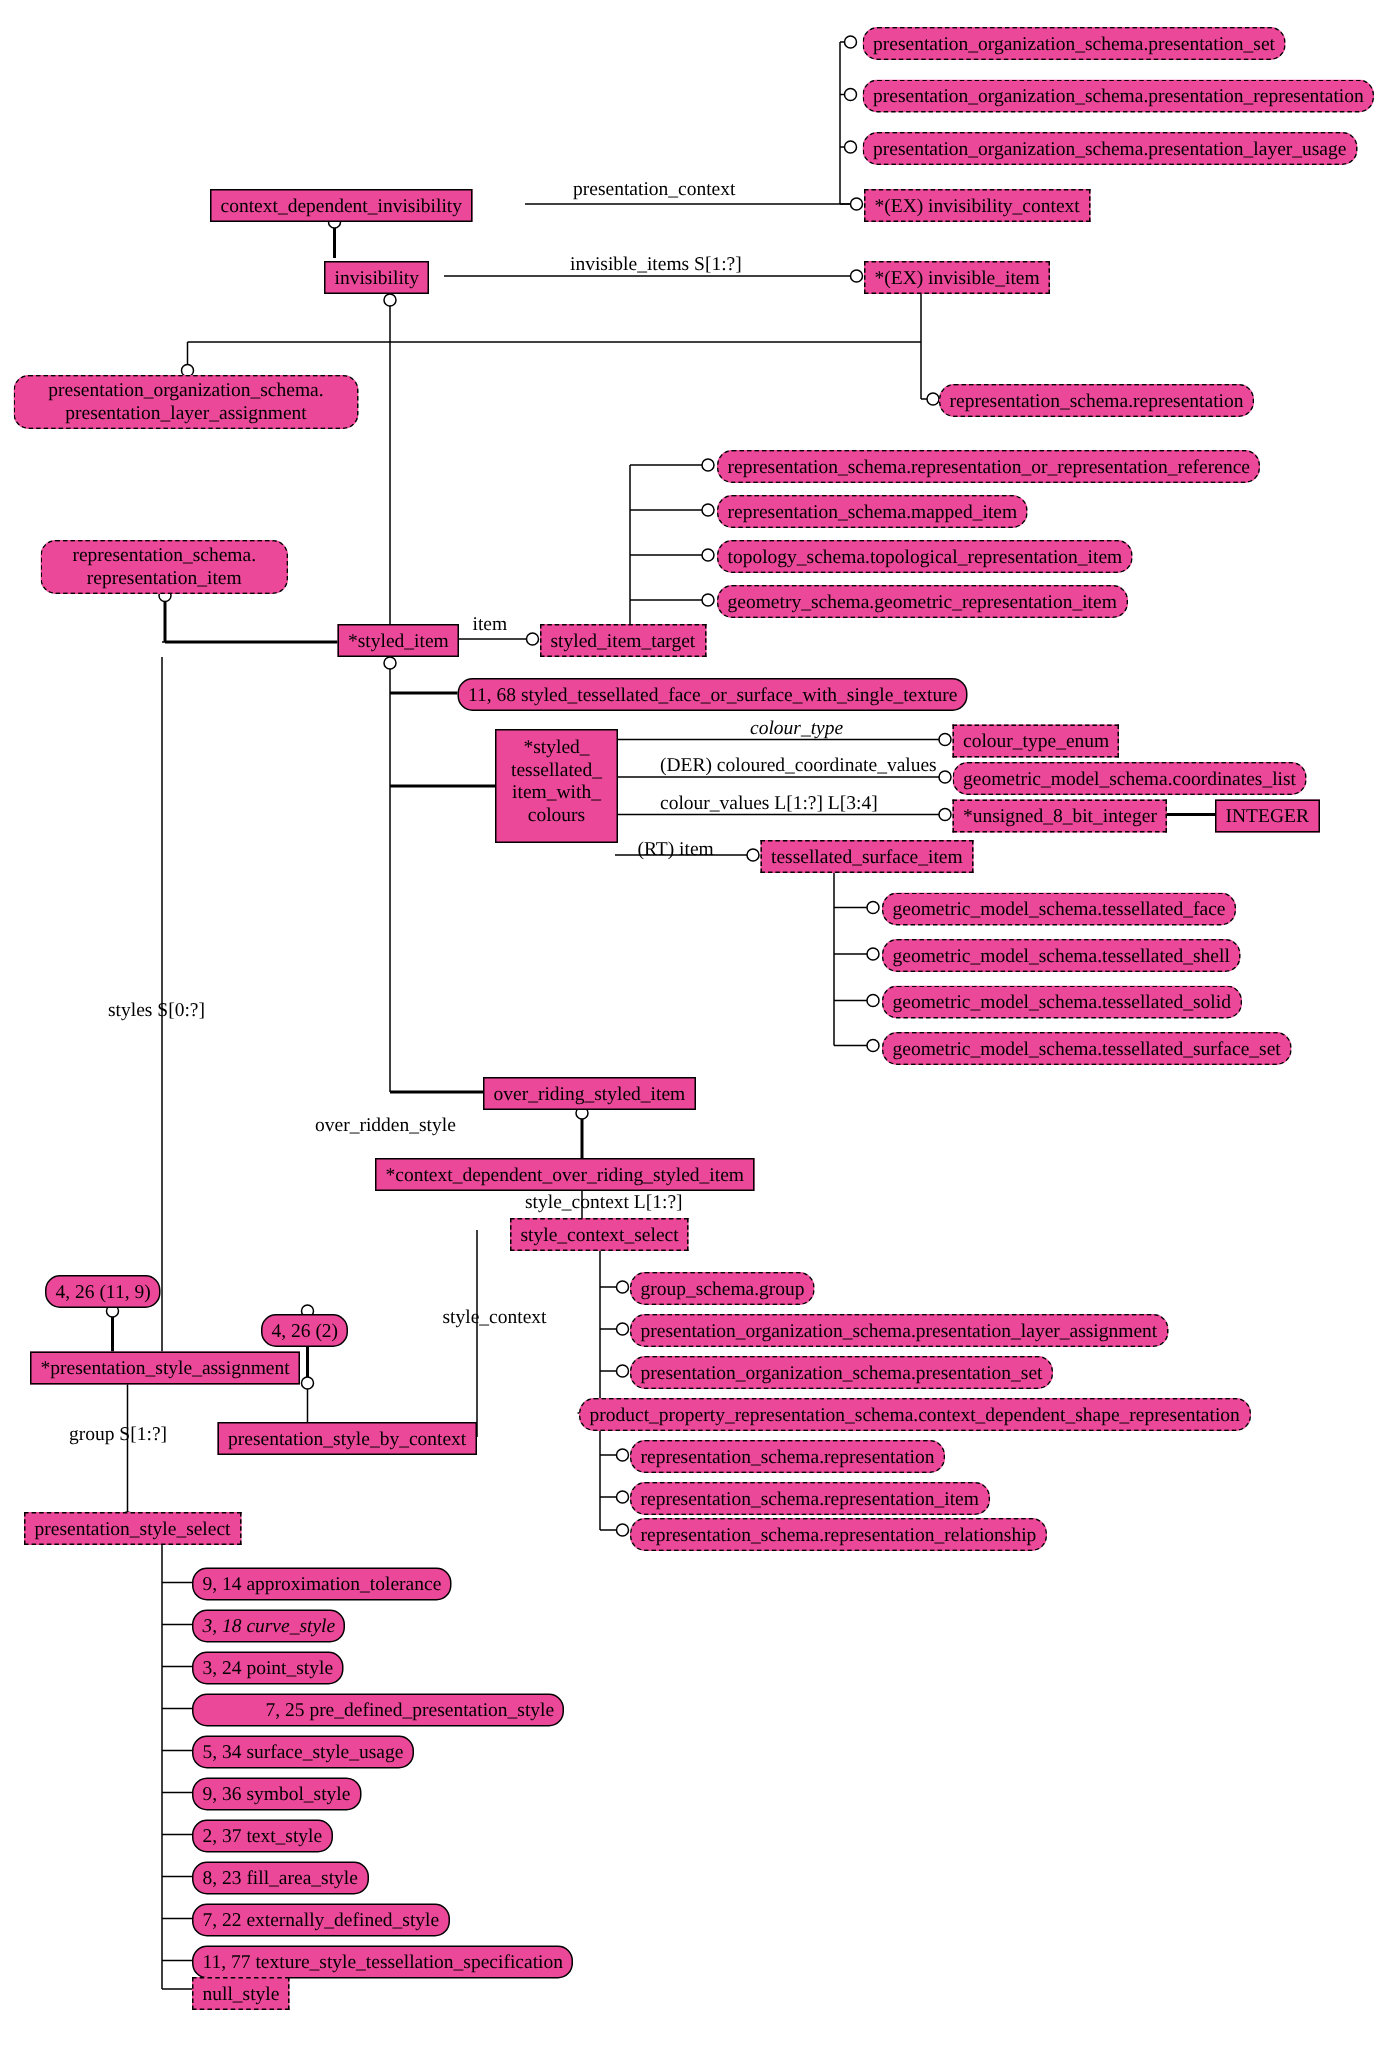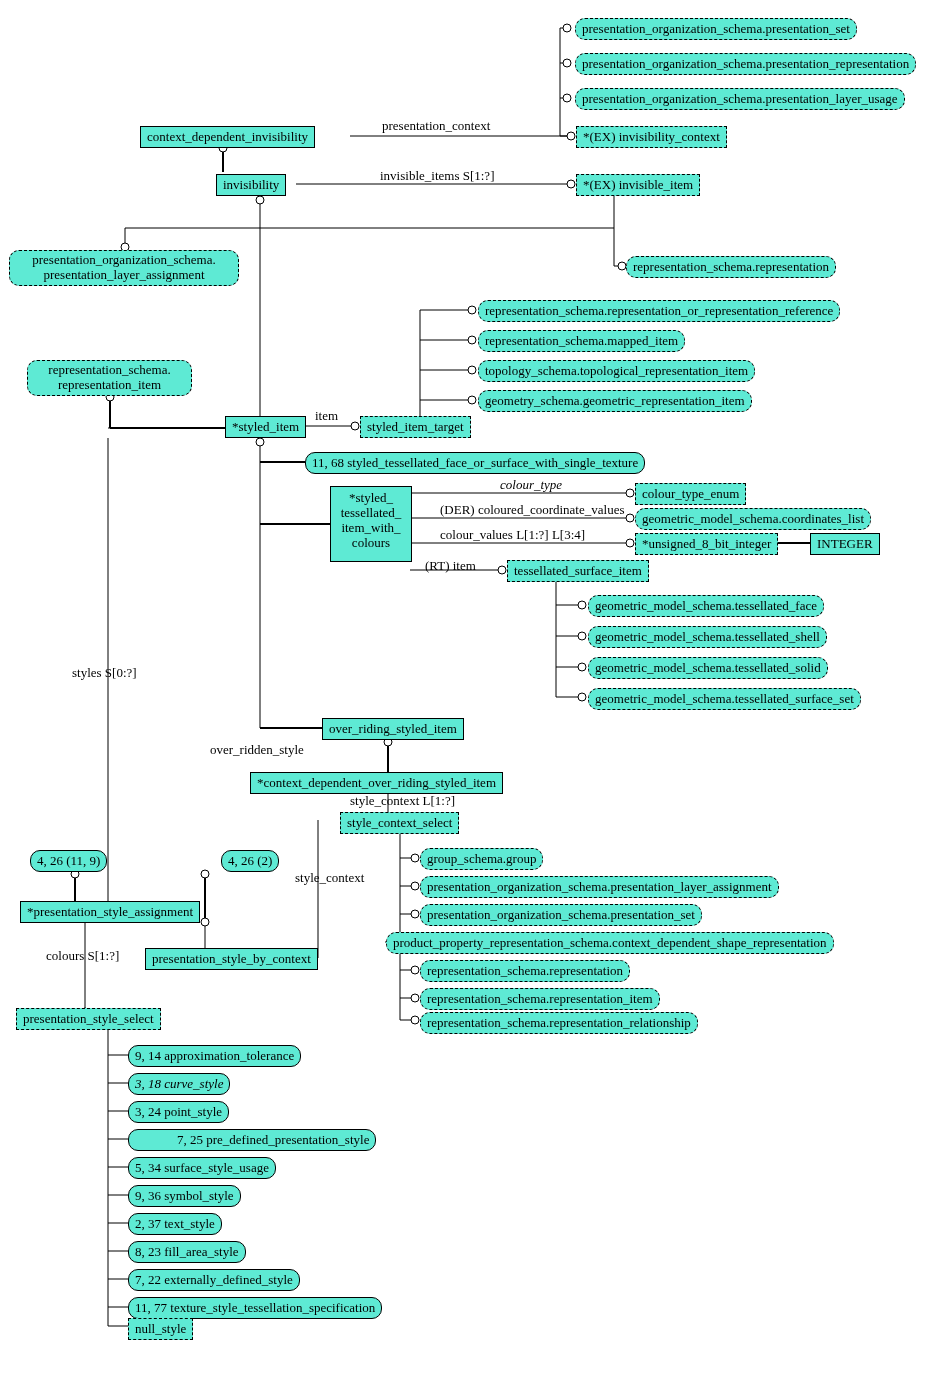--- a/index.html
+++ b/index.html
@@ -1,17 +1,17 @@
 <!DOCTYPE html>
 <html><head>
 <meta charset="utf-8">
 <style>
 html,body{margin:0;padding:0;background:#fff;font-family:"Times New Roman",Times,serif;font-size:13px;}
 #stage{position:relative;width:929px;height:1378px;margin:0 auto;}
-.box{position:absolute;border:1px solid #000;padding:2px 6px;white-space:nowrap;text-align:center;box-sizing:border-box;background:#5eead4;}
+.box{position:absolute;border:1px solid #000;padding:2px 6px;white-space:nowrap;text-align:center;box-sizing:border-box;background:#ec4899;}
 .dash{border-style:dashed;}
 .round{border-radius:10px;}
 .multi{white-space:normal;line-height:1.15;}
 .lbl{position:absolute;white-space:nowrap;}
 svg{position:absolute;left:0;top:0;}
 .small-circle{fill:#fff;stroke:#000;stroke-width:1;}
 .line{stroke:#000;stroke-width:1;fill:none;}
 .thick{stroke-width:2;}
 </style>
 </head>
@@ -205,26 +205,26 @@
 
 <div class="box dash round" style="left:420px;top:848px;">group_schema.group</div>
 <div class="box dash round" style="left:420px;top:876px;">presentation_organization_schema.presentation_layer_assignment</div>
 <div class="box dash round" style="left:420px;top:904px;">presentation_organization_schema.presentation_set</div>
 <div class="box dash round" style="left:386px;top:932px;">product_property_representation_schema.context_dependent_shape_representation</div>
 <div class="box dash round" style="left:420px;top:960px;">representation_schema.representation</div>
 <div class="box dash round" style="left:420px;top:988px;">representation_schema.representation_item</div>
 <div class="box dash round" style="left:420px;top:1012px;">representation_schema.representation_relationship</div>
 
 <div class="box round" style="left:30px;top:850px;">4, 26 (11, 9)</div>
-<div class="box round" style="left:174px;top:850px;margin-left:47px;">4, 26 (2)</div>
+<div class="box round" style="left:174px;top:876px;">4, 26 (2)</div>
 <div class="lbl" style="left:295px;top:870px;">style_context</div>
 
 <div class="box" style="left:20px;top:901px;">*presentation_style_assignment</div>
 <div class="box" style="left:145px;top:948px;">presentation_style_by_context</div>
-<div class="lbl" style="left:46px;top:948px;">colours S[1:?]</div>
+<div class="lbl" style="left:46px;top:948px;">group S[1:?]</div>
 
 <div class="box dash" style="left:16px;top:1008px;">presentation_style_select</div>
 
 <div class="box round" style="left:128px;top:1045px;">9, 14 approximation_tolerance</div>
 <div class="box round" style="left:128px;top:1073px;font-style:italic;">3, 18 curve_style</div>
 <div class="box round" style="left:128px;top:1101px;">3, 24 point_style</div>
 <div class="box round" style="left:128px;top:1129px;padding-left:48px;">7, 25 pre_defined_presentation_style</div>
 <div class="box round" style="left:128px;top:1157px;">5, 34 surface_style_usage</div>
 <div class="box round" style="left:128px;top:1185px;">9, 36 symbol_style</div>
 <div class="box round" style="left:128px;top:1213px;">2, 37 text_style</div>

